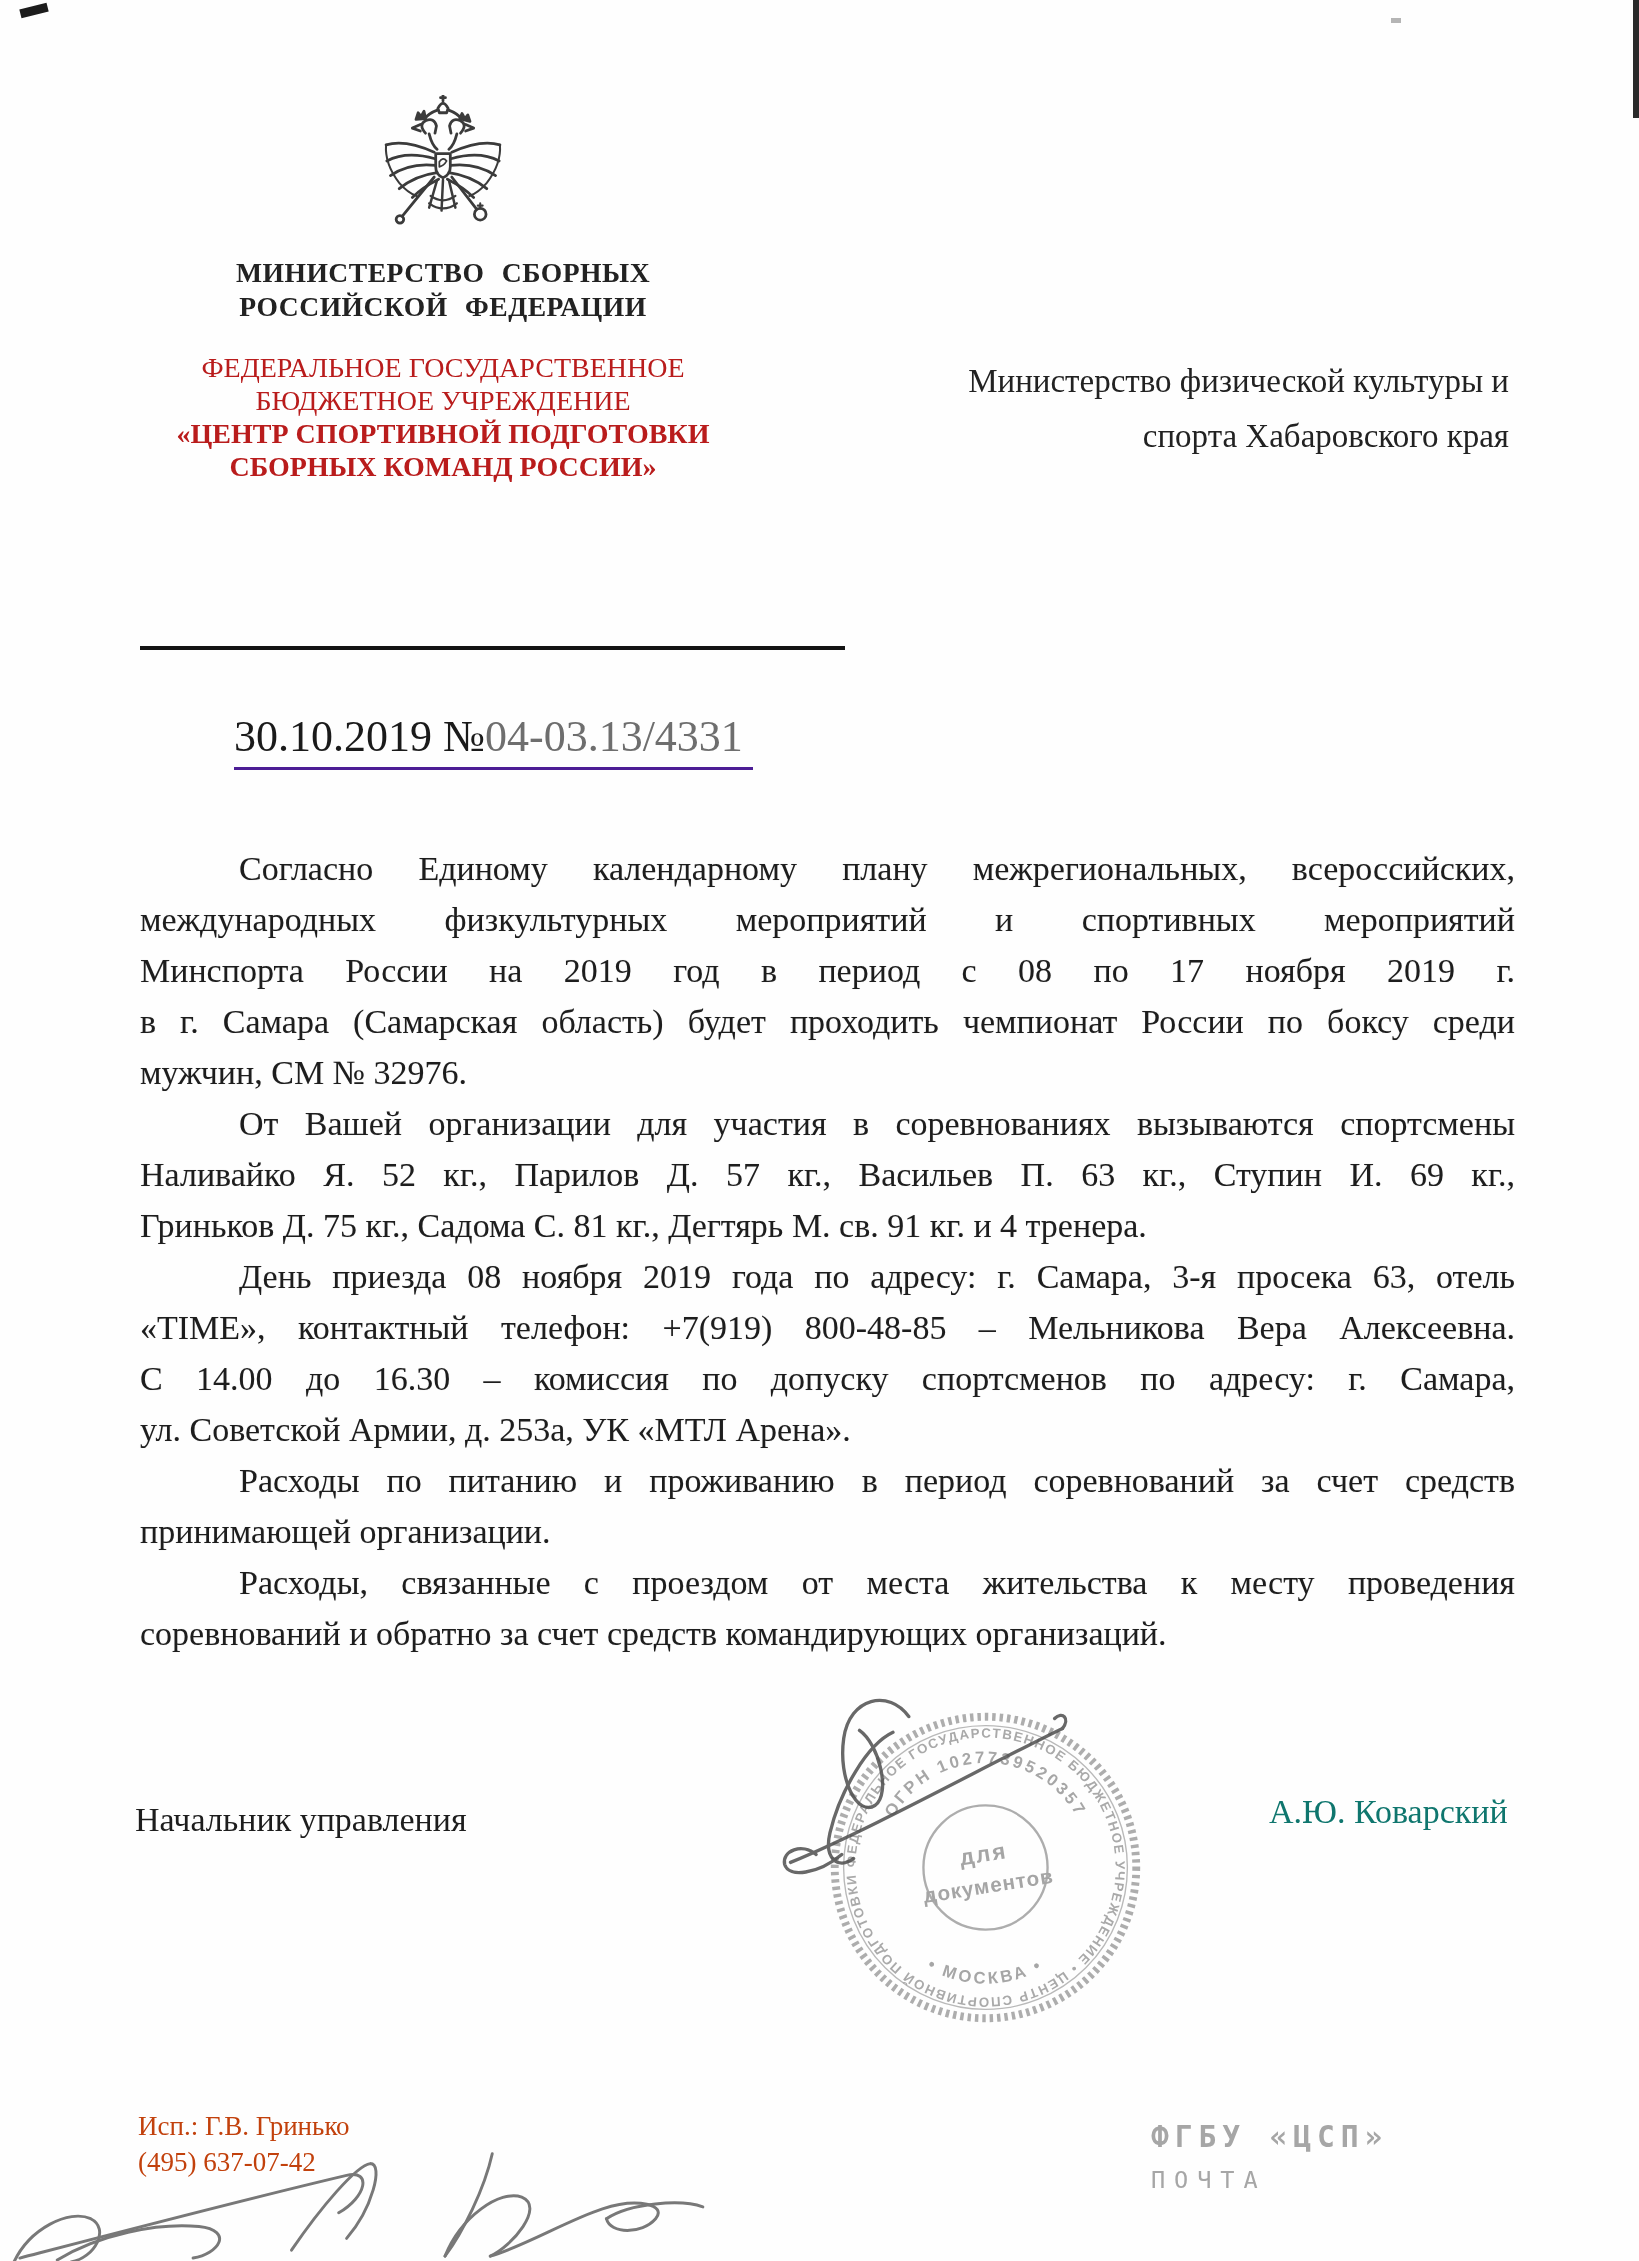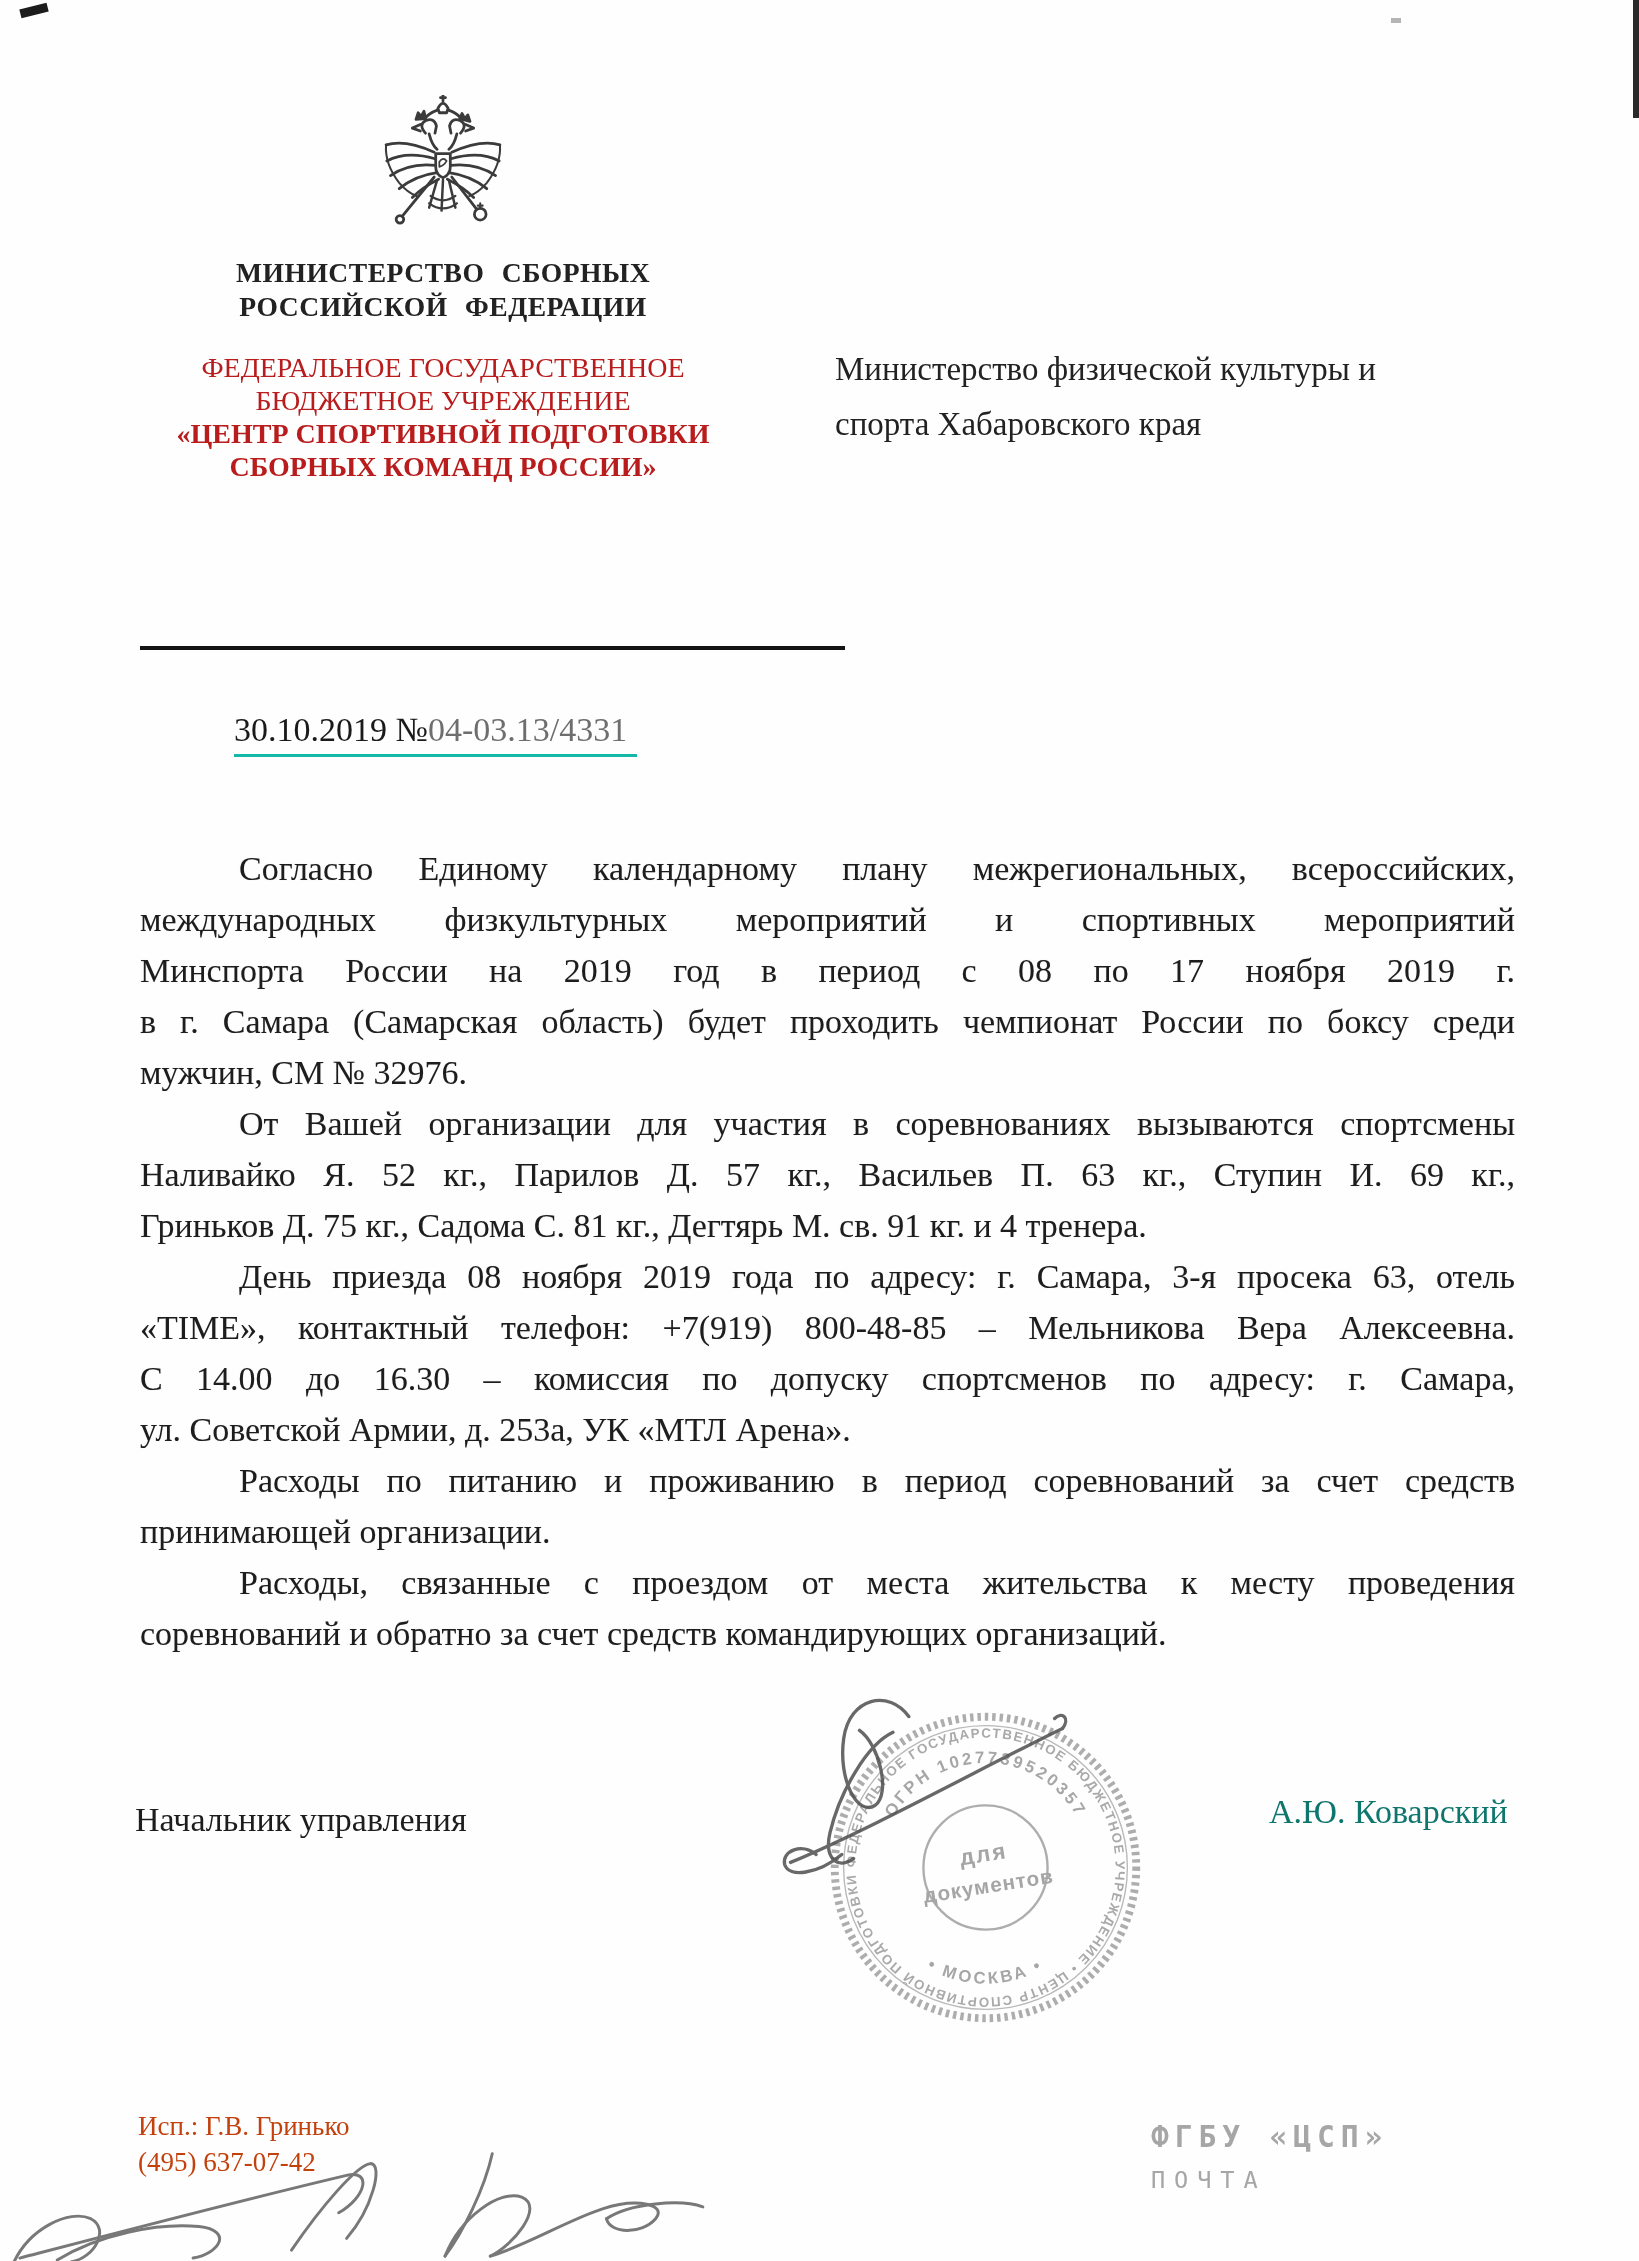--- a/index.html
+++ b/index.html
@@ -16,26 +16,26 @@
   .lh-col { left:118px; width:650px; text-align:center; }
   .ministry { top:256px; font-size:27.6px; font-weight:bold; line-height:34px; word-spacing:9.9px; letter-spacing:0.5px; color:#222; }
   .orgname  { top:351px; font-size:28px; line-height:33px; color:#b91c1c; }
   .orgname .b { font-weight:bold; }
   .orgaddr  { top:518px; font-size:26.6px; line-height:33px; color:#262626; }
   .emblem-wrap { left:370px; top:95px; width:146px; height:164px; }
 
   .lh-rule { left:140px; top:646px; width:705px; height:3.9px; background:#141414; }
 
   
-  .recipient { left:835px; top:342px; width:674px; text-align:left;
+  .recipient { left:835px; top:354px; width:674px; text-align:right;
                font-size:33px; line-height:55px; color:#222; }
 
   
-  .refline { left:234px; top:711px; font-size:34px; color:#1a1a1a;
-             border-bottom:3px solid #14b8a6; padding:0 9.9px 4.9px 0; display:inline-block; }
+  .refline { left:234px; top:711px; font-size:44px; color:#1a1a1a;
+             border-bottom:3px solid #4c1d95; padding:0 9.9px 4.9px 0; display:inline-block; }
   .refline .faded { color:#6e6e6e; }
 
   
   .letter-body { left:140px; top:843px; width:1375px; }
   .bl { font-size:34px; line-height:51px; color:#1d1d1d;
         text-align:justify; text-align-last:justify;
         text-shadow:0 0 1px rgba(0,0,0,.18); }
   .bl.first { text-indent:99px; }
   .bl.last  { text-align-last:left; }
 

